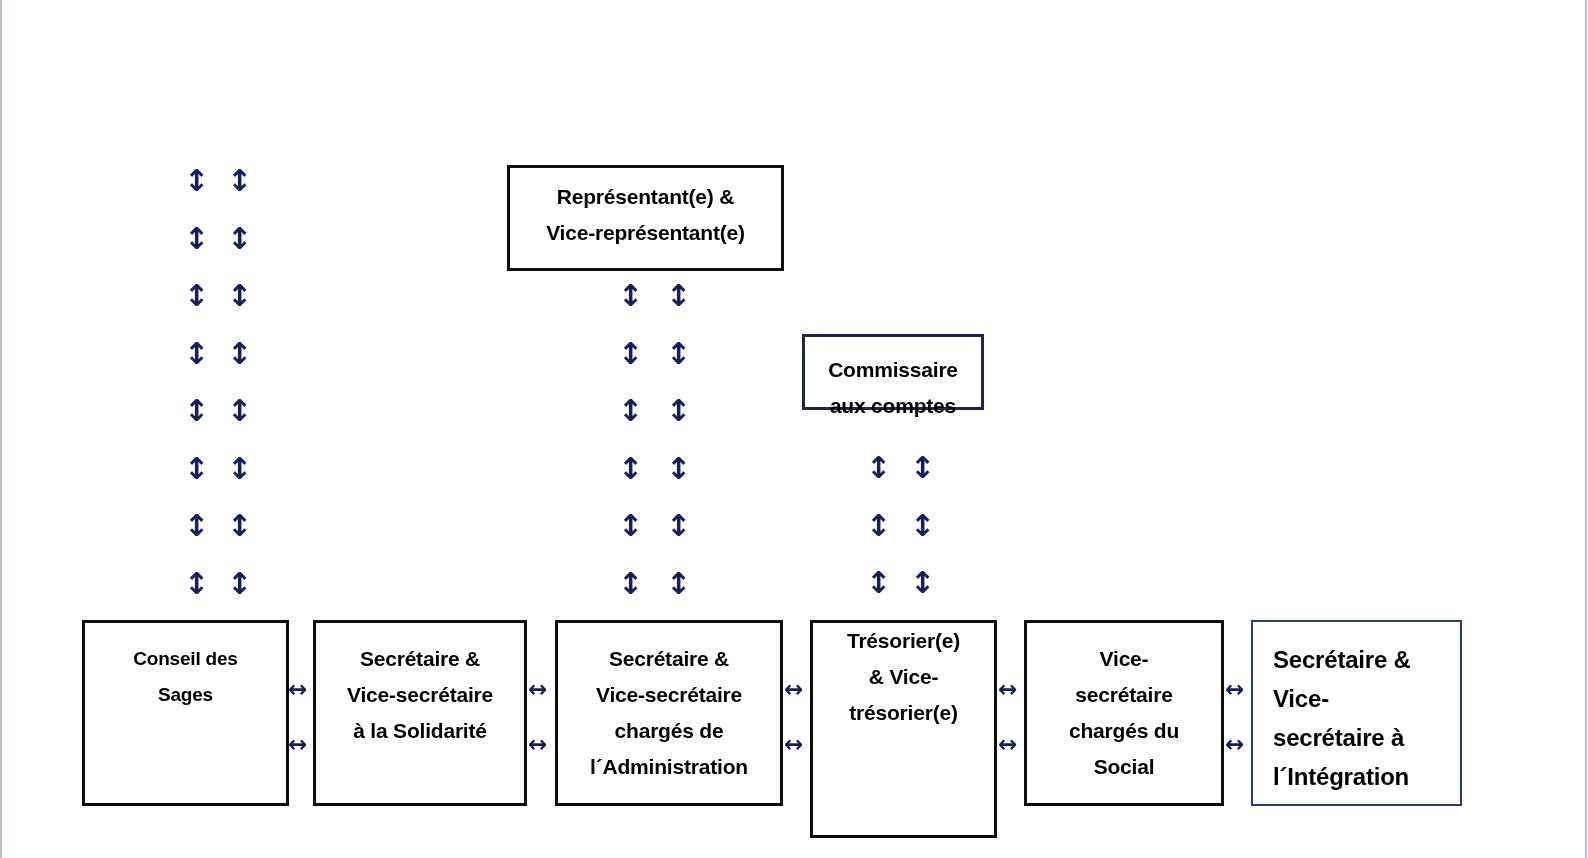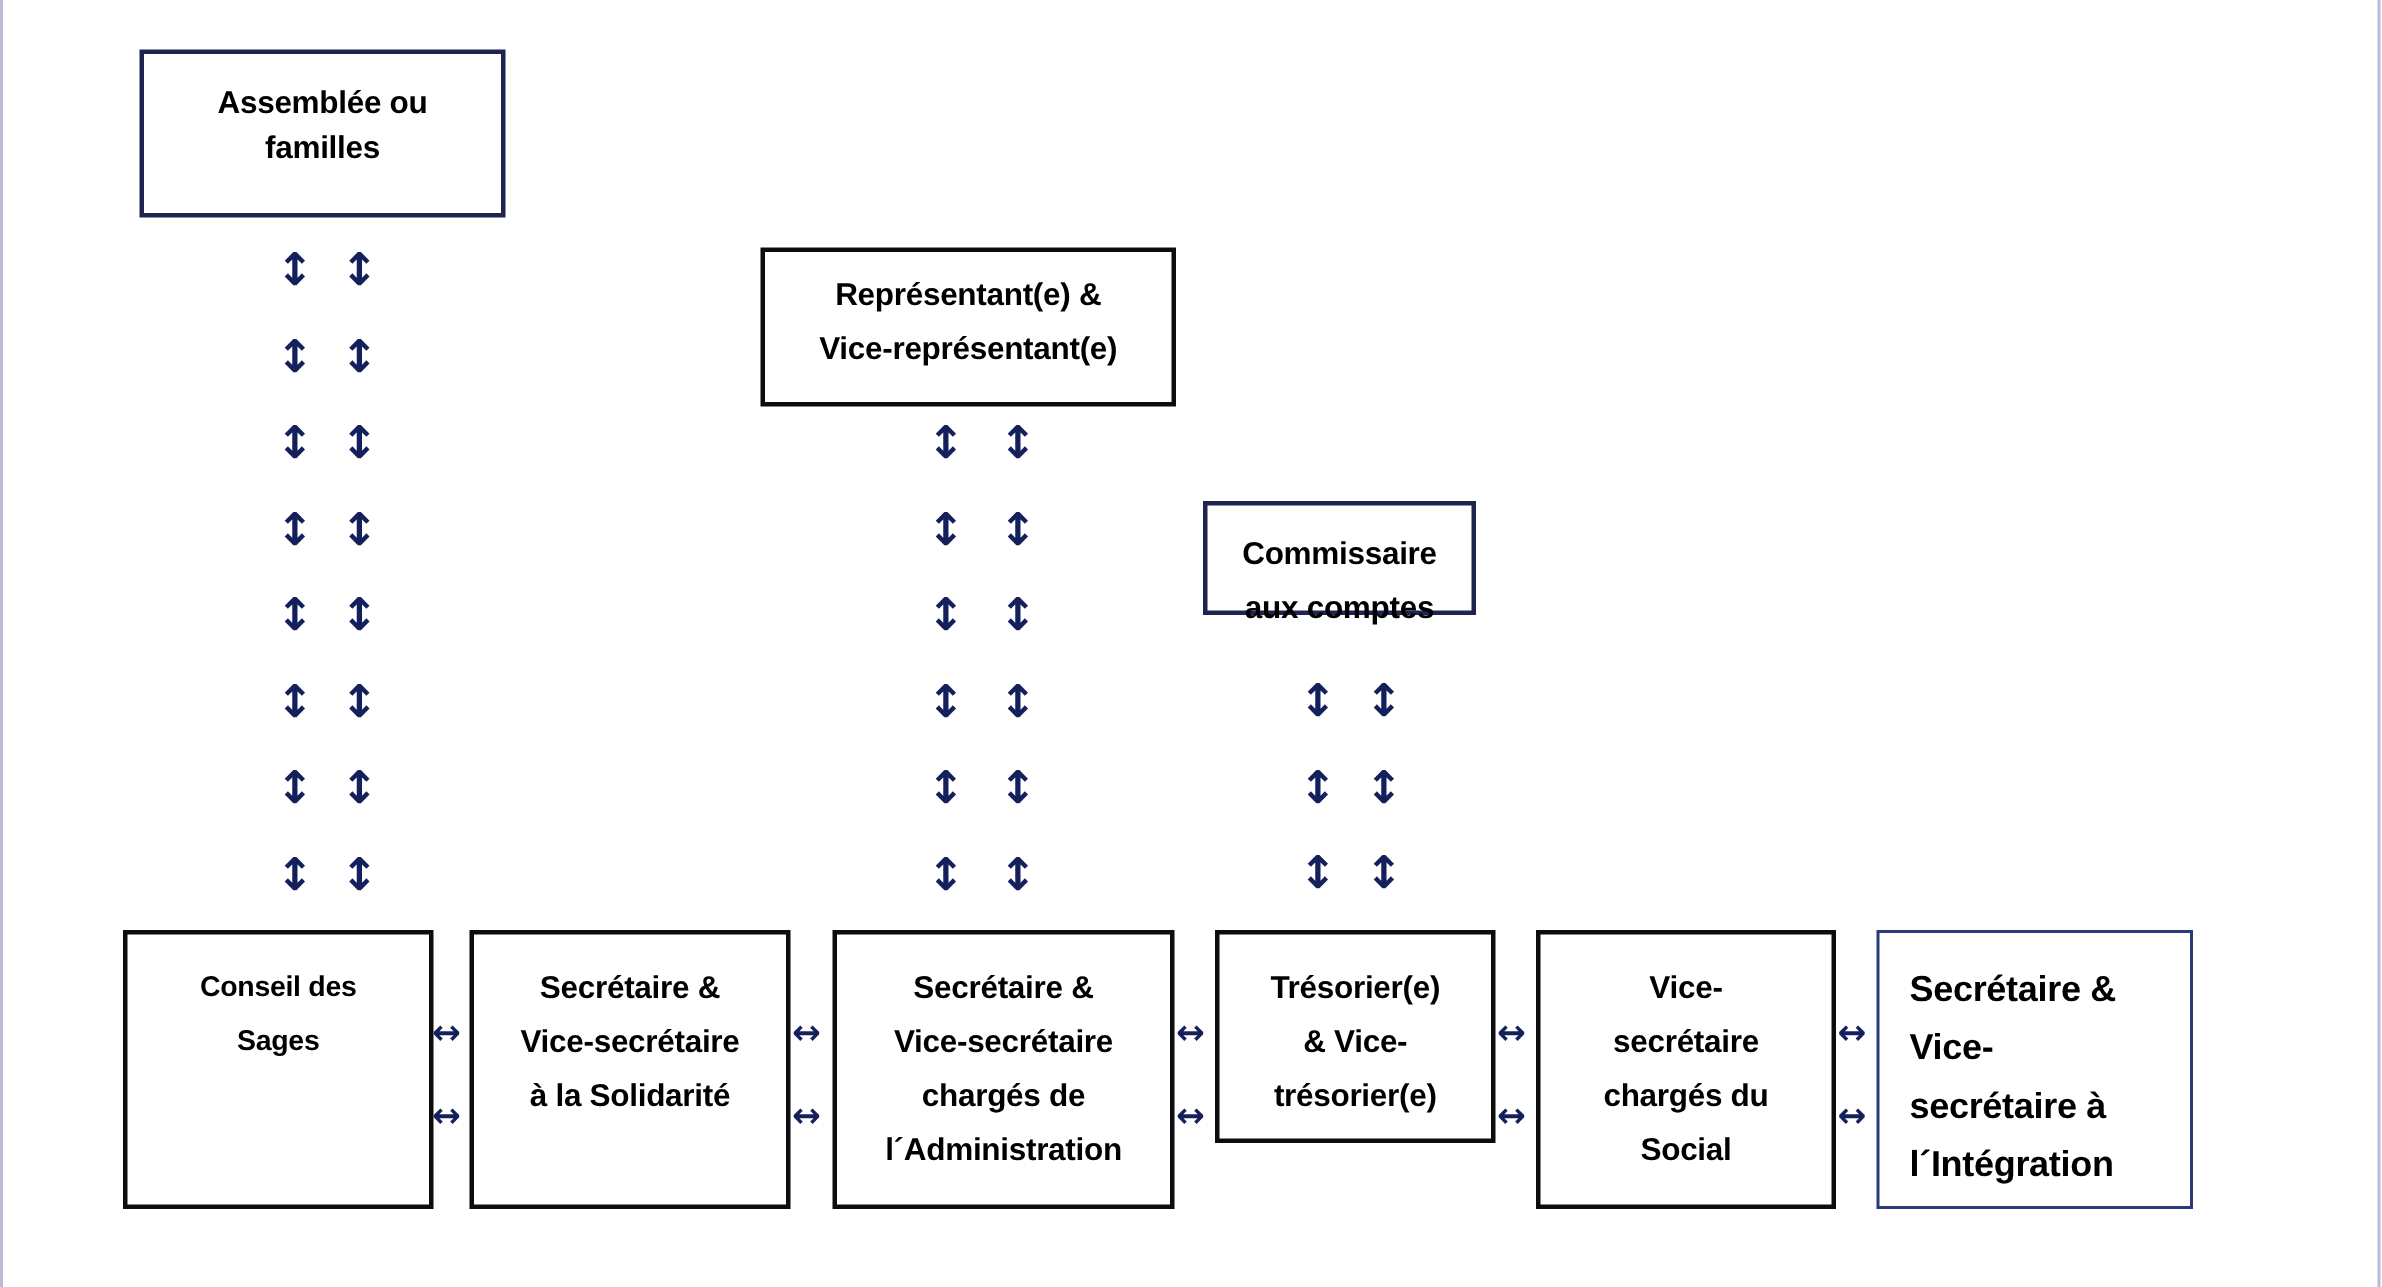--- a/index.html
+++ b/index.html
@@ -74,24 +74,20 @@
   }
 </style>
 </head>
 <body>
 
 <div id="canvas">
 
   <div class="page-edge left"></div>
   <div class="page-edge right"></div>
 
-  <div class="node bd-navy al-center" id="node-assemblee" style="left: 93px; top: 33px; width: 244px; height: 112px; padding-top: 18px;">
-    <span class="label" style="font-size: 21px; line-height: 30px;">Assemblée ou
-familles</span>
-  </div>
 
   <div class="node bd-black al-center" id="node-representant" style="left: 507px; top: 165px; width: 277px; height: 106px; padding-top: 11px;">
     <span class="label" style="font-size: 21px; line-height: 36px;">Représentant(e) &amp;
 Vice-représentant(e)</span>
   </div>
 
   <div class="node bd-navy al-center" id="node-commissaire" style="left: 802px; top: 334px; width: 182px; height: 76px; padding-top: 15px;">
     <span class="label" style="font-size: 21px; line-height: 36px;">Commissaire
 aux comptes</span>
   </div>
@@ -107,21 +103,21 @@
 à la Solidarité</span>
   </div>
 
   <div class="node bd-black al-center" id="node-secretaire_administration" style="left: 555px; top: 620px; width: 228px; height: 186px; padding-top: 18px;">
     <span class="label" style="font-size: 21px; line-height: 36px;">Secrétaire &amp;
 Vice-secrétaire
 chargés de
 l´Administration</span>
   </div>
 
-  <div class="node bd-black al-center" id="node-tresorier" style="left: 810px; top: 620px; width: 187px; height: 142px; padding-top: 18px;">
+  <div class="node bd-black al-center" id="node-tresorier" style="left: 810px; top: 620px; width: 187px; height: 218px; ">
     <span class="label" style="font-size: 21px; line-height: 36px;">Trésorier(e)
 &amp; Vice-
 trésorier(e)</span>
   </div>
 
   <div class="node bd-black al-center" id="node-vice_secretaire_social" style="left: 1024px; top: 620px; width: 200px; height: 186px; padding-top: 18px;">
     <span class="label" style="font-size: 21px; line-height: 36px;">Vice-
 secrétaire
 chargés du
 Social</span>

